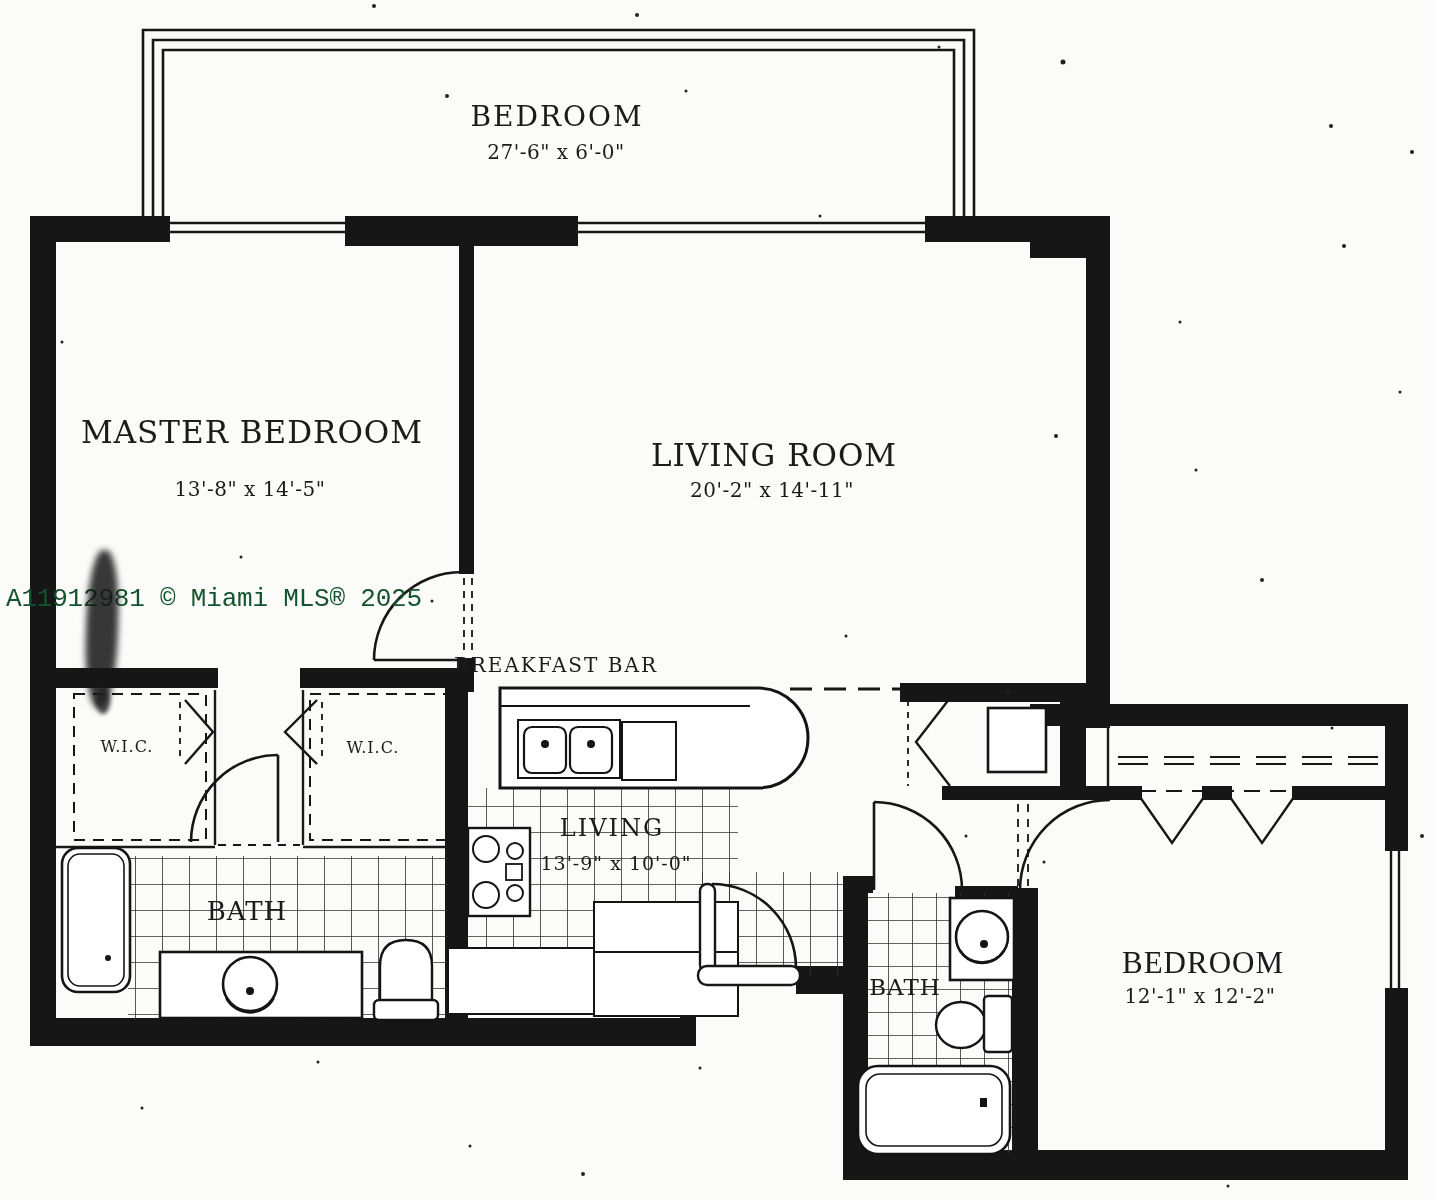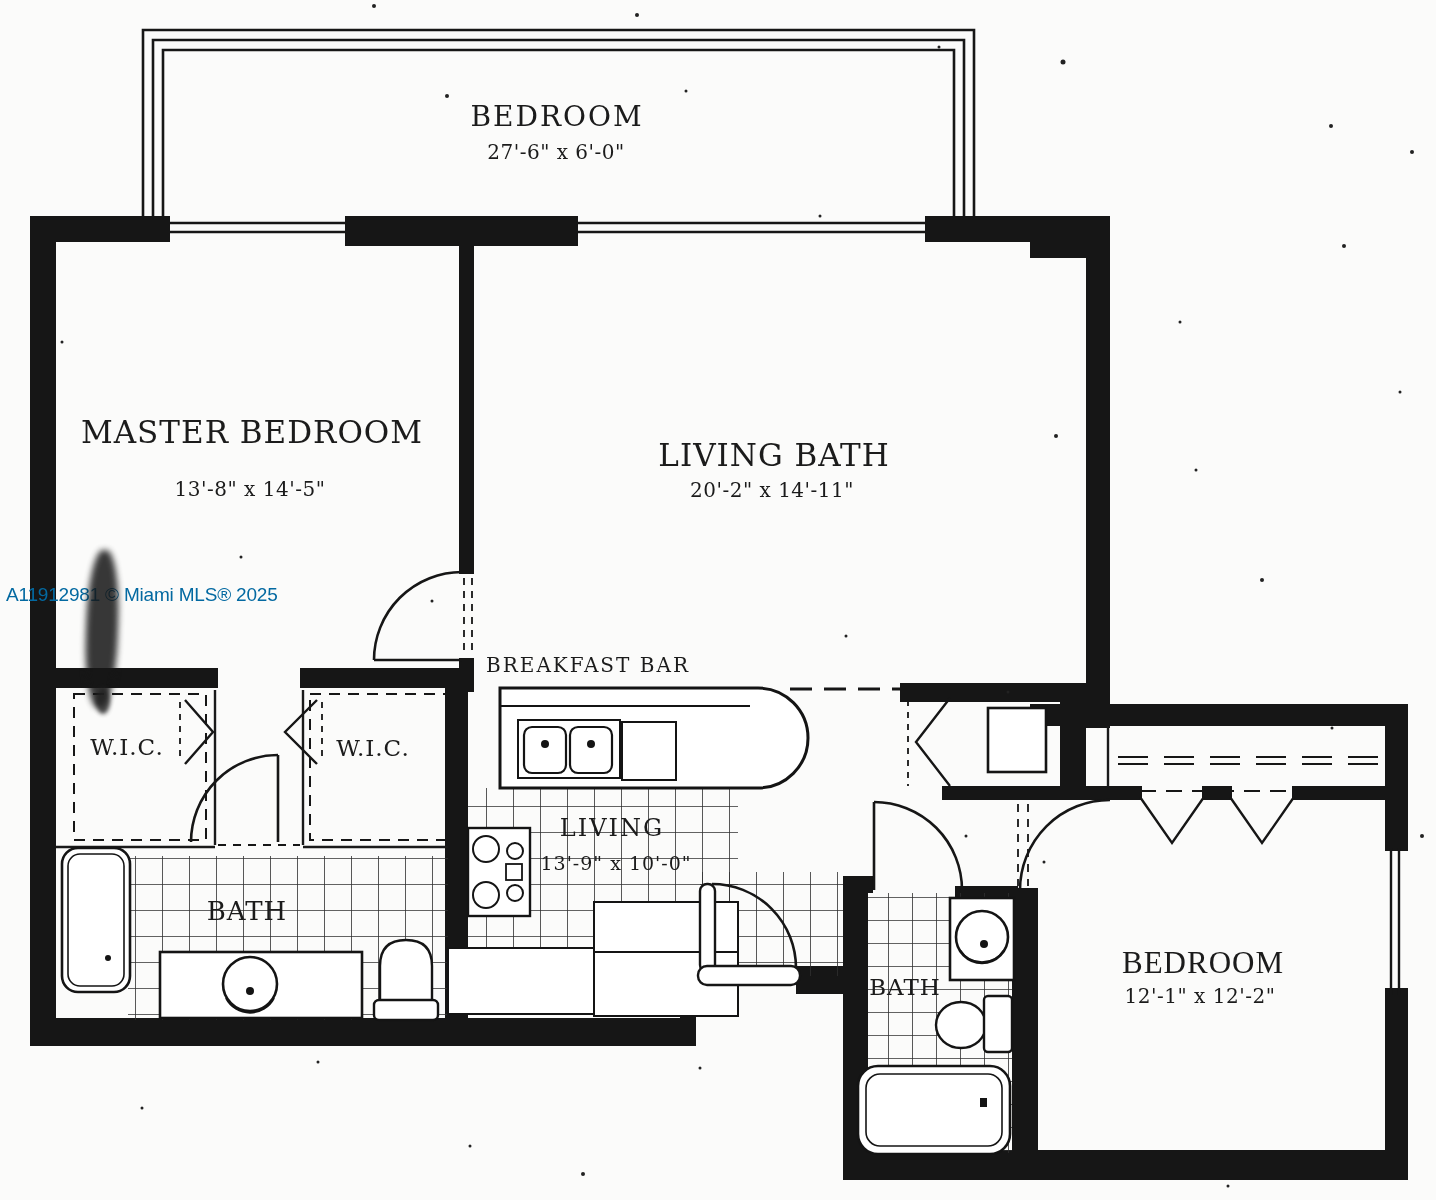--- a/index.html
+++ b/index.html
@@ -4,28 +4,28 @@
 <style>
   html,body{margin:0;padding:0;background:#ffffff;}
   .page{position:relative;width:1436px;height:1200px;background:#fbfbfa;overflow:hidden;
         font-family:"DejaVu Serif", serif;}
   .page svg{position:absolute;left:0;top:0;}
   .lbl{position:absolute;transform:translate(-50%,-50%);color:#1b1b1b;white-space:nowrap;
        letter-spacing:1px;line-height:1;}
   .t-room{font-size:31px;}
   .t-terrace{font-size:28px;letter-spacing:2px;}
   .t-dims{font-size:20px;letter-spacing:.5px;}
-  .t-wic{font-size:23px;}
+  .t-wic{font-size:16px;}
   .t-bath{font-size:26px;}
   .t-bath2{font-size:23px;}
   .t-kitchen{font-size:24px;letter-spacing:2px;}
   .t-kdims{font-size:19px;}
   .t-bar{font-size:20px;letter-spacing:2px;}
-  .watermark{position:absolute;left:6px;top:584px;font-family:Liberation Sans, sans-serif;
-       font-size:19px;color:#0369a1;letter-spacing:-.2px;white-space:nowrap;}
+  .watermark{position:absolute;left:6px;top:584px;font-family:Liberation Mono, monospace;
+       font-size:26px;color:#14532d;letter-spacing:-.2px;white-space:nowrap;}
   .smudge{position:absolute;left:86px;top:550px;width:32px;height:158px;background:#161616;
        opacity:.85;filter:blur(3px);transform:rotate(2deg);border-radius:45%;}
   .smudge2{position:absolute;left:96px;top:688px;width:14px;height:26px;background:#222;
        opacity:.8;filter:blur(2px);border-radius:50%;}
 </style>
 </head>
 <body>
 
 <div class="page">
 
@@ -222,29 +222,29 @@
         <circle cx="966" cy="836" r="1.5"></circle>
   </g>
 </svg>
 
   <div class="lbl t-terrace" style="left:557px;top:117px;">BEDROOM</div>
   <div class="lbl t-dims" style="left:556px;top:152px;">27'-6" x 6'-0"</div>
 
   <div class="lbl t-room" style="left:252px;top:432px;">MASTER BEDROOM</div>
   <div class="lbl t-dims" style="left:250px;top:489px;">13'-8" x 14'-5"</div>
 
-  <div class="lbl t-room" style="left:774px;top:455px;">LIVING BATH</div>
+  <div class="lbl t-room" style="left:774px;top:455px;">LIVING ROOM</div>
   <div class="lbl t-dims" style="left:772px;top:490px;">20'-2" x 14'-11"</div>
 
   <div class="lbl t-wic" style="left:127px;top:747px;">W.I.C.</div>
   <div class="lbl t-wic" style="left:373px;top:748px;">W.I.C.</div>
 
   <div class="lbl t-bath" style="left:247px;top:911px;">BATH</div>
 
-  <div class="lbl t-bar" style="left:588px;top:665px;">BREAKFAST BAR</div>
+  <div class="lbl t-bar" style="left:556px;top:665px;">BREAKFAST BAR</div>
 
   <div class="lbl t-kitchen" style="left:612px;top:828px;">LIVING</div>
   <div class="lbl t-kdims" style="left:616px;top:863px;">13'-9" x 10'-0"</div>
 
   <div class="lbl t-bath2" style="left:905px;top:987px;">BATH</div>
 
   <div class="lbl t-room" style="left:1203px;top:962px;font-family:Liberation Serif, serif;">BEDROOM</div>
   <div class="lbl t-dims" style="left:1200px;top:996px;">12'-1" x 12'-2"</div>
 
   <div class="watermark">A11912981 © Miami MLS® 2025</div>

